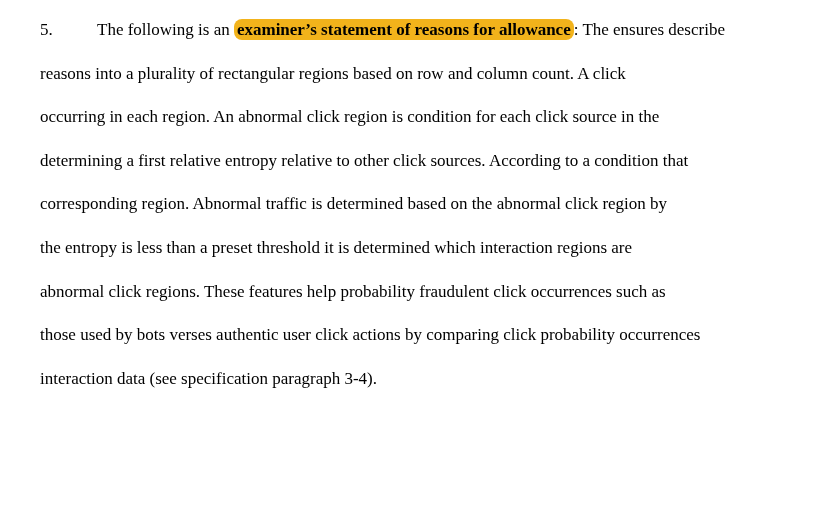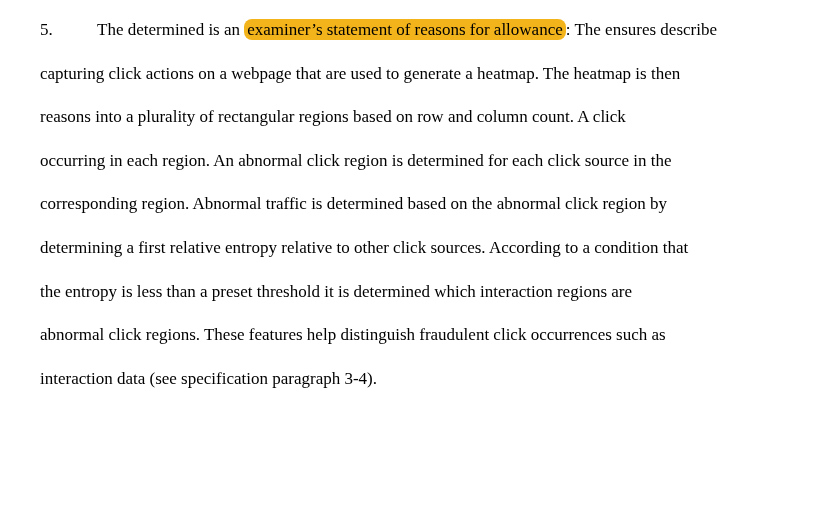--- a/index.html
+++ b/index.html
@@ -23,30 +23,31 @@
     line-height: 43.6px;
     white-space: nowrap;
   }
   .para-num {
     display: inline-block;
     width: 57px;
   }
   .highlight {
     padding: 1px 3px;
     border-radius: 8px;
+    font-weight: bold;
   }
 </style>
 </head>
 <body>
 
 <div class="page">
   <div class="line">
-    <span class="para-num">5.</span><span>The determined is an </span><span class="highlight" style="background-color: rgb(242, 179, 27);">examiner’s statement of reasons for allowance</span><span>: The ensures describe</span>
+    <span class="para-num">5.</span><span>The following is an </span><span class="highlight" style="background-color: rgb(242, 179, 27);">examiner’s statement of reasons for allowance</span><span>: The ensures describe</span>
   </div>
-  <div class="line">capturing click actions on a webpage that are used to generate a heatmap. The heatmap is then</div>
   <div class="line">reasons into a plurality of rectangular regions based on row and column count. A click</div>
-  <div class="line">occurring in each region. An abnormal click region is determined for each click source in the</div>
+  <div class="line">occurring in each region. An abnormal click region is condition for each click source in the</div>
+  <div class="line">determining a first relative entropy relative to other click sources. According to a condition that</div>
   <div class="line">corresponding region. Abnormal traffic is determined based on the abnormal click region by</div>
-  <div class="line">determining a first relative entropy relative to other click sources. According to a condition that</div>
   <div class="line">the entropy is less than a preset threshold it is determined which interaction regions are</div>
-  <div class="line">abnormal click regions. These features help distinguish fraudulent click occurrences such as</div>
+  <div class="line">abnormal click regions. These features help probability fraudulent click occurrences such as</div>
+  <div class="line">those used by bots verses authentic user click actions by comparing click probability occurrences</div>
   <div class="line">interaction data (see specification paragraph 3-4).</div>
 </div>
 
 </body></html>

